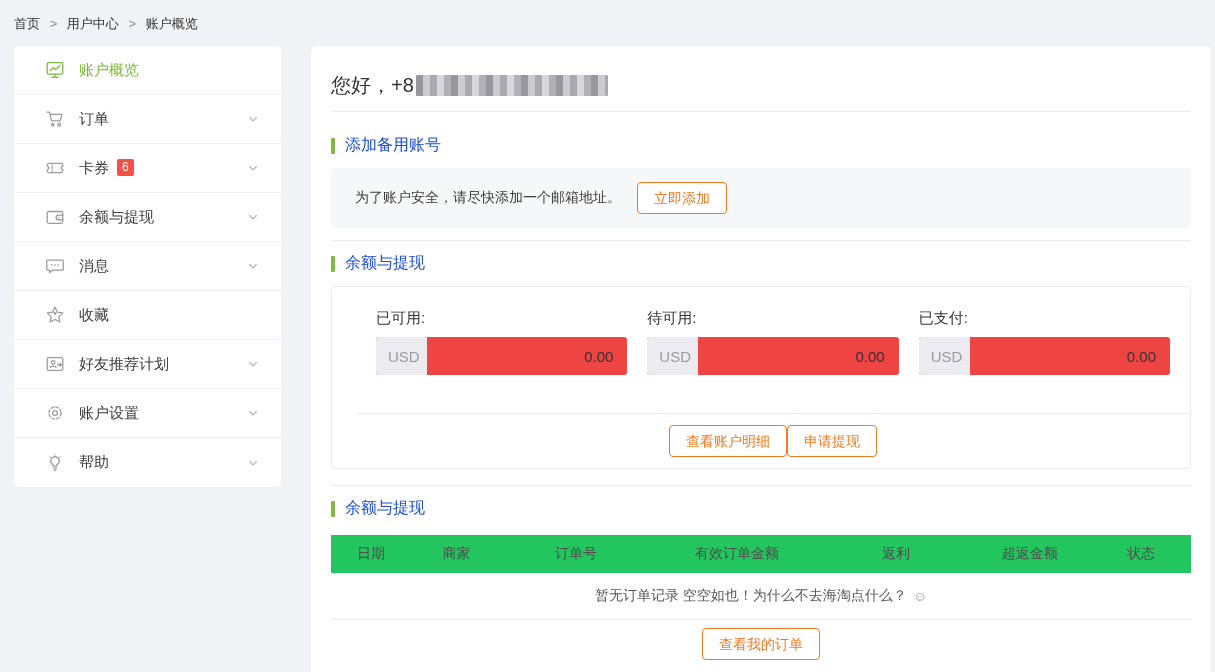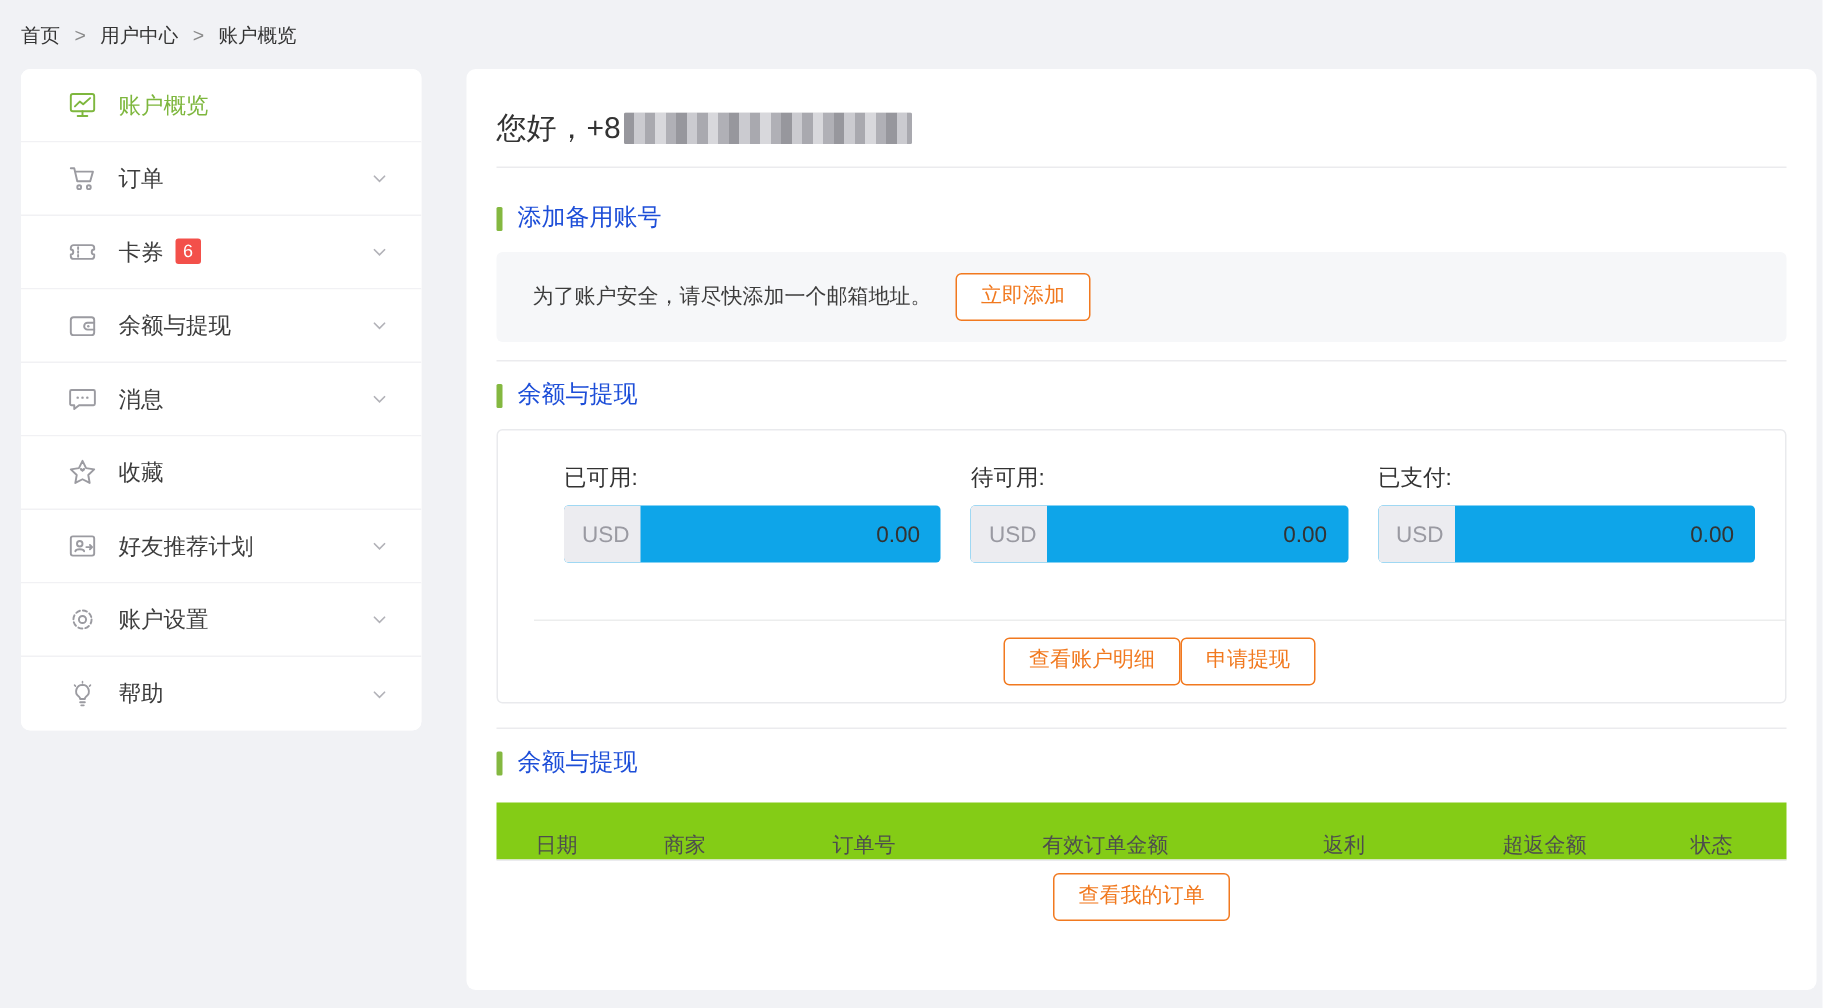--- a/index.html
+++ b/index.html
@@ -53,39 +53,39 @@
 
   
   .notice {
     margin-top:12px; height:60px; background:#f6f7f9; border-radius:4px;
     display:flex; align-items:center; padding:0 24px; font-size:14px; color:#3d3d3d;
   }
   .btn {
     display:inline-flex; align-items:center; justify-content:center;
     border:1px solid #f1791f; color:#f1791f; background:#fff;
     border-radius:4px; font-size:14px; padding:8px 16px; cursor:pointer; line-height:1;
-    font-family:Liberation Serif, serif;
+    font-family:Liberation Sans, sans-serif;
   }
   .notice .btn { margin-left:16px; }
   .notice-gap { margin-top:12px; }
 
   
   .bal-box { margin-top:12px; border:1px solid #e9eaed; border-radius:4px;padding-left:24px; }
   .bal-fields { display:flex; gap:20px; padding:22px 20px 38px; }
   .bal-col { flex:1; }
   .bal-label { font-size:15px; color:#333; margin-bottom:9px; }
-  .field { display:flex; height:38px; background:#0ea5e9; border-radius:3px; overflow:hidden; }
+  .field { display:flex; height:38px; background:#ef4444; border-radius:3px; overflow:hidden; }
   .field-prefix { width:51px; display:flex; align-items:center; padding-left:12px; background:#ececf0; color:#9a9aa2; font-size:15px; flex:none; }
   .field-value { flex:1; display:flex; align-items:center; justify-content:flex-end; padding-right:14px; font-size:15px; color:#333; }
   .bal-actions { border-top:1px solid #eceded; display:flex; align-items:center; justify-content:center; padding:11px 0; }
 
   .gap16 { margin-top:16px; }
 
   
-  .tbl-head { margin-top:16px; height:38px; background:#84cc16; display:flex; align-items:flex-end; font-size:14px; color:#4d4d4d; }
+  .tbl-head { margin-top:16px; height:38px; background:#22c55e; display:flex; align-items:center; font-size:14px; color:#4d4d4d; }
   .tbl-head .c { text-align:center; }
   .c1{width:9.3%;} .c2{width:10.6%;} .c3{width:17.2%;} .c4{width:20.2%;font-family:Liberation Mono, monospace;}
   .c5{width:16.8%;} .c6{width:14.3%;} .c7{width:11.6%;}
   .empty-row { height:46px; display:flex; align-items:center; justify-content:center; font-size:14px; color:#595959; }
   .empty-row .smiley { color:#8a8a8a; margin-left:6px; font-size:14px; }
   .orders-footer { text-align:center; margin-top:8px; }
 
   svg { display:block; }
 </style>
 </head>
@@ -298,19 +298,23 @@
     </div>
     <div class="tbl-head">
       <div class="c c1">日期</div>
       <div class="c c2">商家</div>
       <div class="c c3">订单号</div>
       <div class="c c4">有效订单金额</div>
       <div class="c c5">返利</div>
       <div class="c c6">超返金额</div>
       <div class="c c7">状态</div>
     </div>
+    <div class="empty-row">
+      <span>暂无订单记录 空空如也！为什么不去海淘点什么？</span>
+      <span class="smiley">☺</span>
+    </div>
     <hr class="hr">
     <div class="orders-footer">
       <button class="btn">查看我的订单</button>
     </div>
 
   </div>
 </div>
 
 </body></html>

